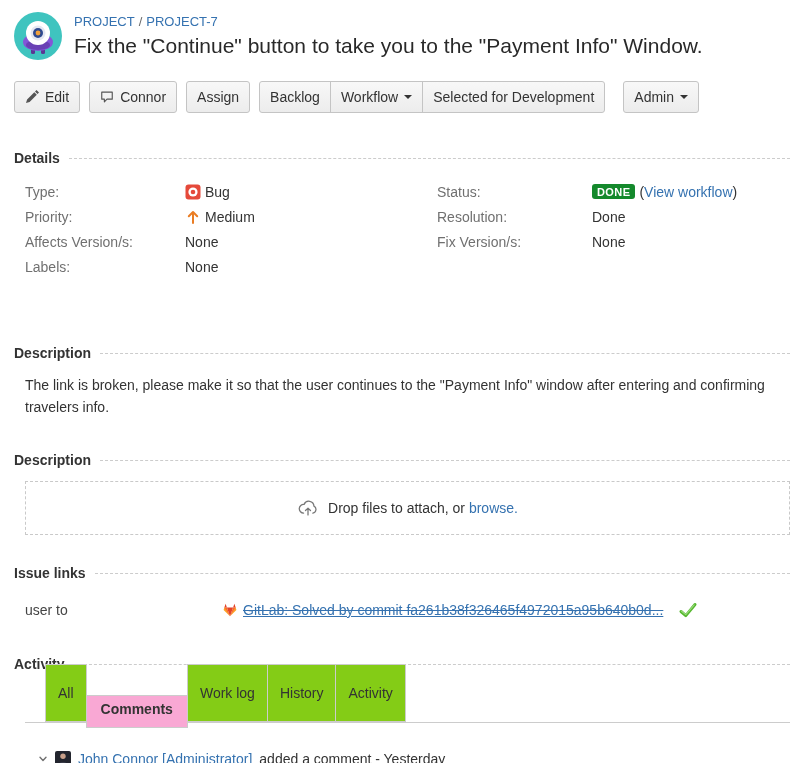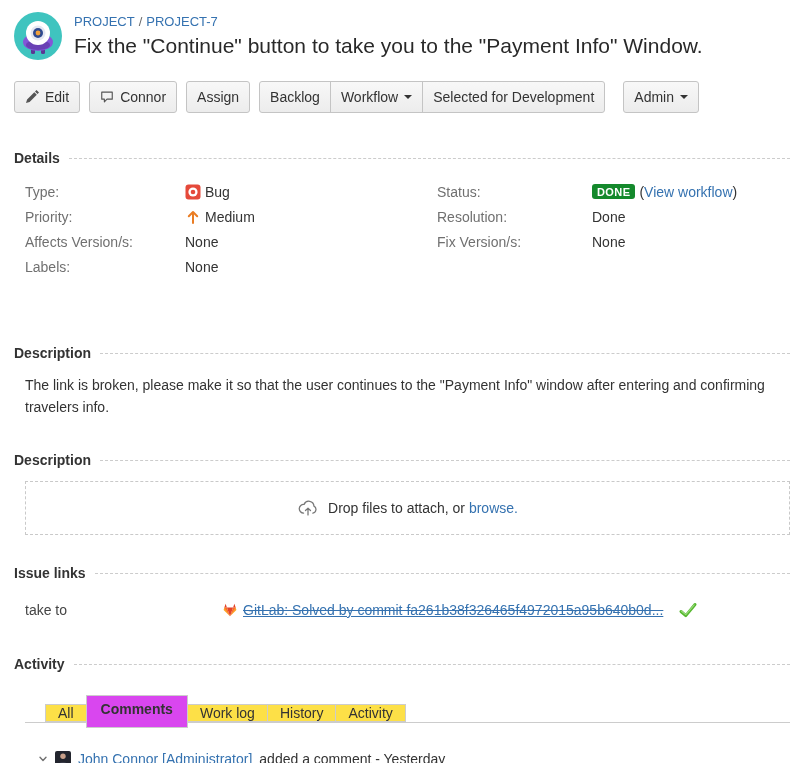--- a/index.html
+++ b/index.html
@@ -73,26 +73,26 @@
   
   .linkrow { display:flex; align-items:center; margin:19px 0 0 11px; }
   .linkrow .rel { flex:0 0 197px; color:#444; }
   .gl-link { display:inline-flex; align-items:center; gap:5px; }
   .gl-link .lt { text-decoration:underline line-through; }
   .check { margin-left:15px; width:20px; height:20px; }
 
   
   .tabs { display:flex; align-items:flex-end; border-bottom:1px solid #ccc; padding-left:20px; margin:21px 0 0 11px; height:30px; }
   .tab {
-    background:#fde047; border:1px solid #ccc; padding:0 12px; margin-left:-1px;
+    background:#84cc16; border:1px solid #ccc; padding:20px 12px; margin-left:-1px;
     font-size:14px; color:#333; cursor:pointer; white-space:nowrap;
   }
   .tab:first-child { margin-left:0; }
   .tab.active {
-    background:#d946ef; font-weight:bold; padding:5px 14px 10px;
+    background:#f9a8d4; font-weight:bold; padding:5px 14px 10px;
     margin-bottom:-6px; position:relative; z-index:2;
   }
 
   
   .comment { margin:28px 0 0 24px; }
   .c-head { display:flex; align-items:center; gap:7px; }
   .c-head .icon10 { width:10px; height:10px; }
 </style>
 </head>
 <body>
@@ -232,21 +232,21 @@
       <span><span>Drop files to attach, or</span> <a>browse.</a></span>
     </div>
   </div>
 
   <div class="sec-links">
     <div class="sec-head">
       <span>Issue links</span>
       <span class="rule"></span>
     </div>
     <div class="linkrow">
-      <span class="rel">take to</span>
+      <span class="rel">user to</span>
       <a class="gl-link">
         <svg class="icon16" viewBox="0 0 32 32">
           <path fill="#fca326" d="M4.7 11 3.2 16.2 16 28.5 5.9 11z"></path>
           <path fill="#fca326" d="M27.3 11l1.5 5.2L16 28.5 26.1 11z"></path>
           <path fill="#fc6d26" d="M16 28.5 9.8 11h-5.1zM16 28.5 22.2 11h5.1z"></path>
           <path fill="#e24329" d="M9.8 11 7.2 3.5 4.7 11zM22.2 11l2.6-7.5 2.5 7.5zM16 28.5 9.8 11h12.4z"></path>
         </svg>
         <span class="lt">GitLab: Solved by commit fa261b38f326465f4972015a95b640b0d...</span>
       </a>
       <svg class="check" viewBox="0 0 20 20">

